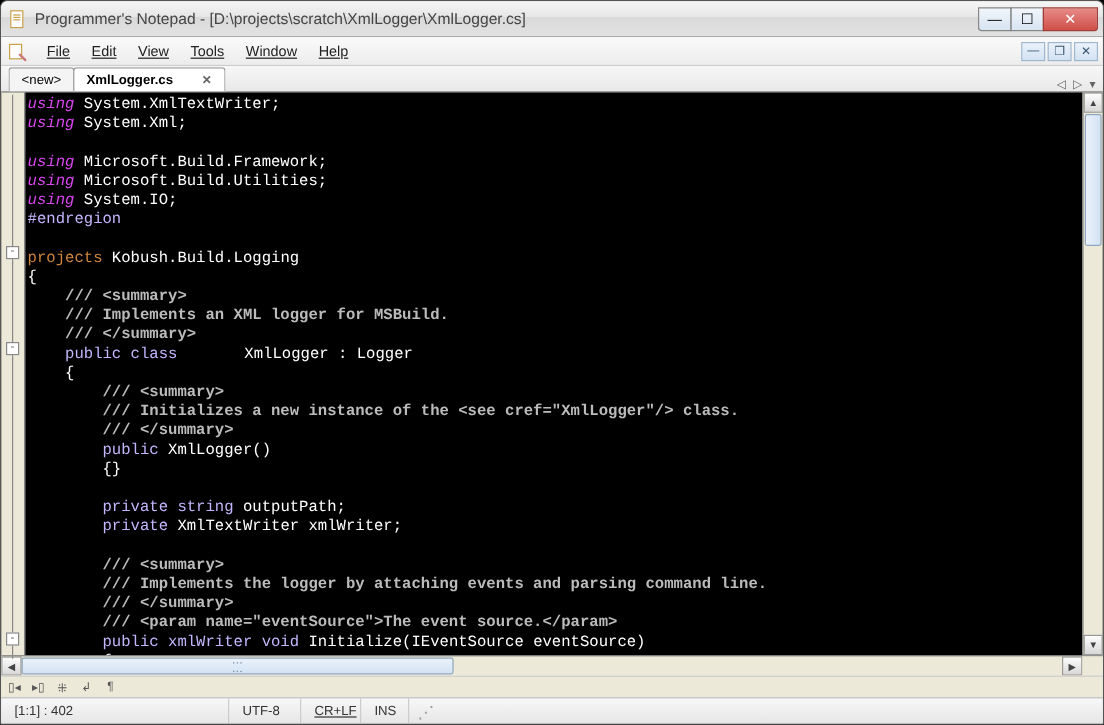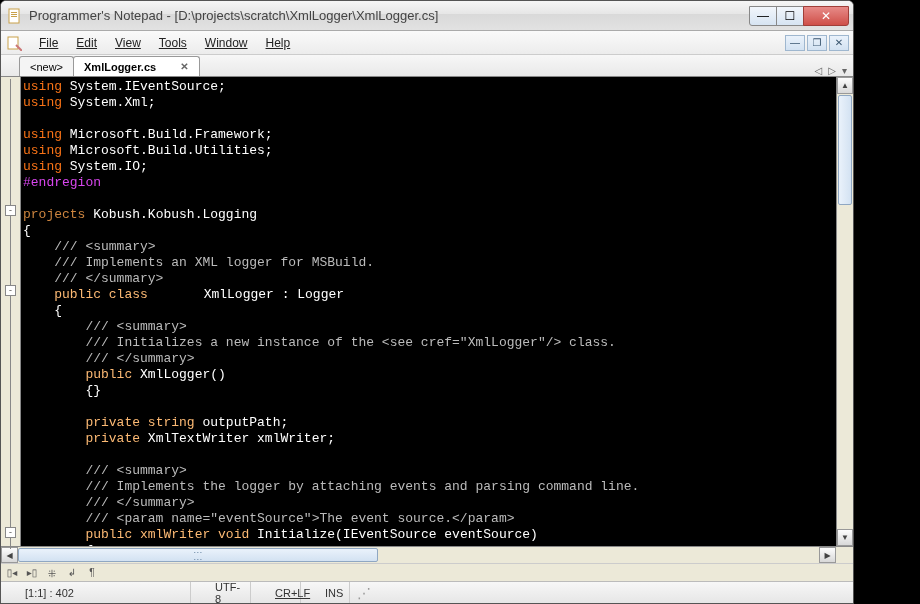--- a/index.html
+++ b/index.html
@@ -1,36 +1,36 @@
 <!DOCTYPE html>
 <html><head>
 <meta charset="utf-8">
 <style>
   * { box-sizing: border-box; margin: 0; padding: 0; }
   body { font-family: "Segoe UI", Tahoma, sans-serif; font-size: 12px; background: #000; overflow: hidden; }
 
-  .window { width: 854px; height: 604px; background: #fff; border: 1px solid #555; border-radius: 6px 6px 0 0; overflow: hidden; display: flex; flex-direction: column; }
+  .window { width: 920px; height: 604px; background: #fff; border: 1px solid #555; border-radius: 6px 6px 0 0; overflow: hidden; display: flex; flex-direction: column; }
 
   .titlebar { height: 30px; background: linear-gradient(to bottom, #f6f6f6 0%, #e6e6e6 45%, #d9d9d9 46%, #e2e2e2 100%); display: flex; align-items: center; border-bottom: 1px solid #aaa; }
   .titlebar .icon { width: 16px; height: 16px; margin: 0 6px; display: flex; align-items: center; justify-content: center; }
   .titlebar .title { flex: 1; font-size: 13px; color: #444; }
   .winbtns { display: flex; height: 20px; margin-right: 4px; }
   .winbtn { width: 28px; height: 20px; border: 1px solid #888; margin-left: -1px; display:flex;align-items:center;justify-content:center; font-size:12px; }
   .winbtn.min { background: linear-gradient(#f2f6fb,#d7e4f2); border-radius: 0 0 0 3px;}
   .winbtn.max { background: linear-gradient(#f2f6fb,#d7e4f2);}
   .winbtn.close { background: linear-gradient(#e78b88,#cf4f48); color:#fff; width:46px; border-radius: 0 0 3px 0; border-color:#a03e38;}
 
   .menubar { height: 24px; background: linear-gradient(#fafafa,#ececec); display:flex; align-items:center; padding: 0 4px; border-bottom:1px solid #ccc; gap:2px;}
   .menubar .edit-ico { width:18px; height:18px; margin-right:6px; display:flex;align-items:center;justify-content:center;}
   .menubar .menuitem { padding: 2px 8px; font-size:12px; color:#222;}
   .menubar .menuitem span.ul { text-decoration: underline; }
   .mdi-btns { margin-left:auto; display:flex; gap:2px;}
   .mdi-btn { width:20px; height:16px; border:1px solid #9fb7cf; background:linear-gradient(#eaf2fb,#d3e2f2); display:flex;align-items:center;justify-content:center; font-size:10px; color:#39556f;}
 
-  .tabbar { height:22px; background: linear-gradient(#f7f7f7,#e9e9e9); display:flex; align-items:flex-end; padding-left:18px; border-bottom:1px solid #888;}
+  .tabbar { height:22px; background: linear-gradient(#f7f7f7,#e9e9e9); display:flex; align-items:flex-end; padding-left:6px; border-bottom:1px solid #888;}
   .tab { height:20px; padding:0 10px; border:1px solid #999; border-bottom:none; margin-right:-1px; background:#f4f4f4; font-size:11px; display:flex; align-items:center; gap:4px; border-radius:3px 3px 0 0;}
   .tab.active { background:#fff; font-weight:bold; z-index:2;gap:24px;}
   .tab .x { font-size:10px; color:#666;}
   .tabnav { margin-left:auto; display:flex; gap:2px; padding-right:4px; align-items:center;}
   .tabnav span { font-size:10px; color:#666; padding:0 2px;}
 
   .editor-wrap { flex:1; display:flex; background:#000; position:relative; min-height:0;}
   .gutter { width:20px; background:#ece9d8; border-right:1px solid #888; position:relative;}
   .fold { position:absolute; left:4px; width:11px; height:11px; border:1px solid #888; background:#fff; font-size:9px; line-height:9px; text-align:center; color:#555; font-family:monospace;}
   .foldbar { position:absolute; left:9px; width:1px; background:#888; }
@@ -44,35 +44,35 @@
   .hbtn { width:17px; border:1px solid #999; background:linear-gradient(#fdfdfd,#d8d8d8); display:flex;align-items:center;justify-content:center; font-size:8px; color:#444;}
   .htrack { flex:1; position:relative;}
   .hthumb { position:absolute; top:1px; bottom:1px; left:0; width:360px; background:linear-gradient(#eaf2fb,#d3e2f2); border:1px solid #8fa7c2; border-radius:2px; display:flex; align-items:center; justify-content:center;}
   .hthumb::after { content:'⋮⋮'; letter-spacing:-2px; color:#7a94af; font-size:9px; transform:rotate(90deg);}
   .corner { width:17px; background:#ece9d8;}
 
   .toolbar-bottom { height:18px; background:#ece9d8; border-top:1px solid #ccc; display:flex; align-items:center; padding:0 4px; gap:6px;}
   .mini-btn { width:14px; height:14px; display:flex; align-items:center; justify-content:center; font-size:10px; color:#555;}
 
   .statusbar { height:22px; background: linear-gradient(#f7f7f7,#e6e6e6); border-top:1px solid #bbb; display:flex; align-items:center; font-size:11px; color:#333;}
-  .statusbar .cell { padding: 0 24px; height:100%; display:flex; align-items:center; border-right:1px solid #ccc;}
+  .statusbar .cell { padding: 0 11px; height:100%; display:flex; align-items:center; border-right:1px solid #ccc;}
   .statusbar .cell.pos { width:190px;}
   .statusbar .cell.enc { width:60px;}
   .statusbar .cell.eol { width:50px;text-decoration:underline;}
   .statusbar .cell.ins { width:40px;}
   .statusbar .cell.ready { flex:1; border-right:none;}
   .statusbar .grip { width:20px; text-align:right; padding-right:2px; color:#999; font-size:14px; letter-spacing:-3px;}
 
   
-  .kw-using { color:#f97316; }
+  .kw-using { color:#d946ef;font-style:italic; }
   .kw-ns { color:#cd853f; }
-  .kw-mod { color:#fdba74; }
-  .endregion { color:#d946ef;margin-top:12px; }
+  .kw-mod { color:#c4b5fd; }
+  .endregion { color:#c4b5fd;margin-top:12px; }
   .ns-name { color:#fff; }
-  .comment { color:#bbb; }
+  .comment { color:#bbb;font-weight:bold; }
   .cls { color:#fff;margin-left:48px; }
 </style>
 </head>
 <body>
 
 <div class="window">
 
   <div class="titlebar">
     <div class="icon">
       <svg width="16" height="16">
@@ -125,29 +125,29 @@
     </div>
   </div>
 
   <div class="editor-wrap">
     <div class="gutter">
       <div class="foldbar" style="top:2px; height:470px;"></div>
       <div class="fold" style="top:128px;">-</div>
       <div class="fold" style="top:208px;">-</div>
       <div class="fold" style="top:450px;">-</div>
     </div>
-    <div class="code"><span class="kw-using">using</span><span> System.IEventSource;</span>
+    <div class="code"><span class="kw-using">using</span><span> System.XmlTextWriter;</span>
 <span class="kw-using">using</span><span> System.Xml;</span>
 
 <span class="kw-using">using</span><span> Microsoft.Build.Framework;</span>
 <span class="kw-using">using</span><span> Microsoft.Build.Utilities;</span>
 <span class="kw-using">using</span><span> System.IO;</span>
 <span class="endregion">#endregion</span>
 
-<span class="kw-ns">projects</span><span class="ns-name"> Kobush.Kobush.Logging</span>
+<span class="kw-ns">projects</span><span class="ns-name"> Kobush.Build.Logging</span>
 <span>{</span>
 <span class="comment">    /// &lt;summary&gt;</span>
 <span class="comment">    /// Implements an XML logger for MSBuild.</span>
 <span class="comment">    /// &lt;/summary&gt;</span>
 <span class="kw-mod">    public</span><span class="kw-mod"> class</span><span class="cls"> XmlLogger : Logger</span>
 <span>    {</span>
 <span class="comment">        /// &lt;summary&gt;</span>
 <span class="comment">        /// Initializes a new instance of the &lt;see cref="XmlLogger"/&gt; class.</span>
 <span class="comment">        /// &lt;/summary&gt;</span>
 <span class="kw-mod">        public</span><span> XmlLogger()</span>

